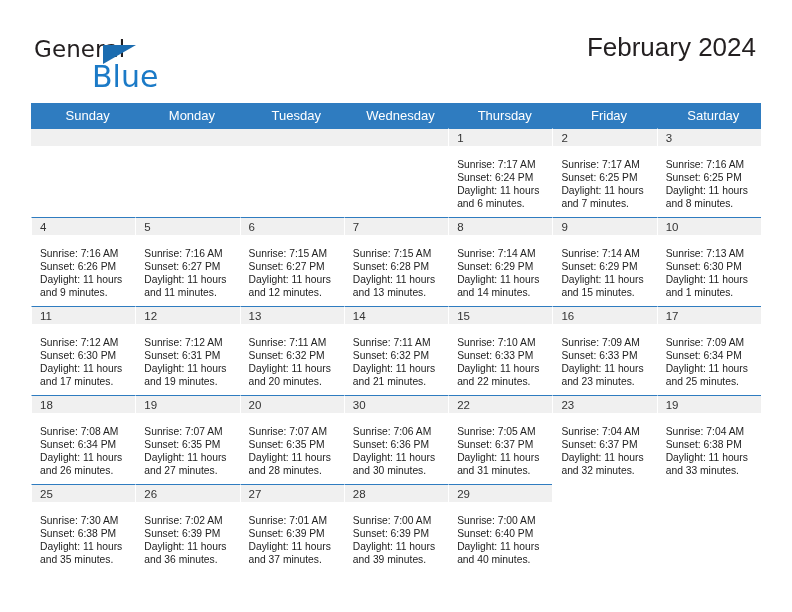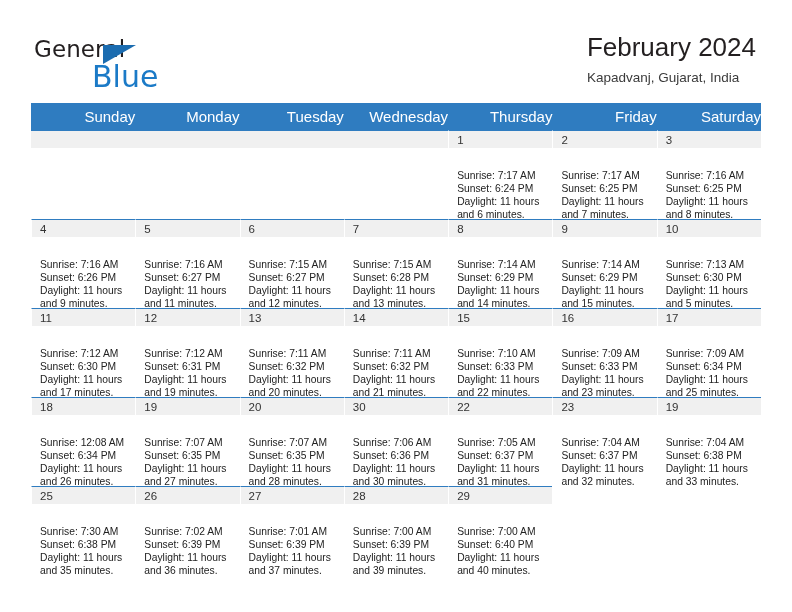--- a/index.html
+++ b/index.html
@@ -61,21 +61,21 @@
     top: 23px;
     font-size: 30px;
     color: #1b7ac7;
     font-family: "DejaVu Sans", sans-serif;
     font-weight: 400;
   }
   .title-block {
     position: absolute;
     right: 36px;
     top: 30px;
-    text-align: left;
+    text-align: center;
   }
   .cal-title {
     font-size: 26px;
     color: #231f20;
     line-height: 34px;
     white-space: nowrap;
   }
   .cal-subtitle {
     font-size: 13.5px;
     color: #3b3b3b;
@@ -89,23 +89,23 @@
     position: absolute;
     left: 31px;
     top: 103px;
     width: 730px;
     border-collapse: collapse;
     table-layout: fixed;
   }
   .calendar th {
     background: #2f7cc0;
     color: #ffffff;
-    font-size: 15px;
+    font-size: 13px;
     font-weight: normal;
-    text-align: right;
+    text-align: center;
     padding: 5px 0 5px 9px;
     height: 14px;
     border: none;
   }
   .calendar td {
     width: 104.28px;
     height: 89px;
     vertical-align: top;
     padding: 0;
     border: none;
@@ -123,21 +123,21 @@
   .daynum-band {
     background: #f0f0f0;
     height: 17px;
     padding: 2px 0 0 8px;
     box-sizing: border-box;
     font-size: 11.5px;
     color: #333333;
     line-height: 15px;
   }
   .cell-text {
-    padding: 21px 6px 0 8px;
+    padding: 12px 6px 0 8px;
     font-size: 10.3px;
     line-height: 13.1px;
     color: #222222;
   }
   .cell-text div {
     white-space: nowrap;
   }
   .cell-empty {
     border-top: 1.3px solid #2f7cc0;
   }
@@ -156,21 +156,20 @@
   <div class="header">
 
     <div class="brand">
       <span class="brand-general">General</span>
       <span class="brand-triangle"></span>
       <span class="brand-blue">Blue</span>
     </div>
 
     <div class="title-block">
       <div class="cal-title">February 2024</div>
-      <div class="cal-subtitle">Kapadvanj, Gujarat, India</div>
     </div>
 
   </div>
 
   <table class="calendar">
     <thead>
       <tr>
         <th>Sunday</th>
         <th>Monday</th>
         <th>Tuesday</th>
@@ -303,21 +302,21 @@
               </div>
             </div>
           </td>
           <td>
             <div class="cell-inner cell-filled">
               <div class="daynum-band">10</div>
               <div class="cell-text">
                 <div>Sunrise: 7:13 AM</div>
                 <div>Sunset: 6:30 PM</div>
                 <div>Daylight: 11 hours</div>
-                <div>and 5 minutes.</div>
+                <div>and 1 minutes.</div>
               </div>
             </div>
           </td>
         </tr>
         <tr>
           <td>
             <div class="cell-inner cell-filled">
               <div class="daynum-band">11</div>
               <div class="cell-text">
                 <div>Sunrise: 7:12 AM</div>
@@ -392,21 +391,21 @@
                 <div>and 25 minutes.</div>
               </div>
             </div>
           </td>
         </tr>
         <tr>
           <td>
             <div class="cell-inner cell-filled">
               <div class="daynum-band">18</div>
               <div class="cell-text">
-                <div>Sunrise: 12:08 AM</div>
+                <div>Sunrise: 7:08 AM</div>
                 <div>Sunset: 6:34 PM</div>
                 <div>Daylight: 11 hours</div>
                 <div>and 26 minutes.</div>
               </div>
             </div>
           </td>
           <td>
             <div class="cell-inner cell-filled">
               <div class="daynum-band">19</div>
               <div class="cell-text">

